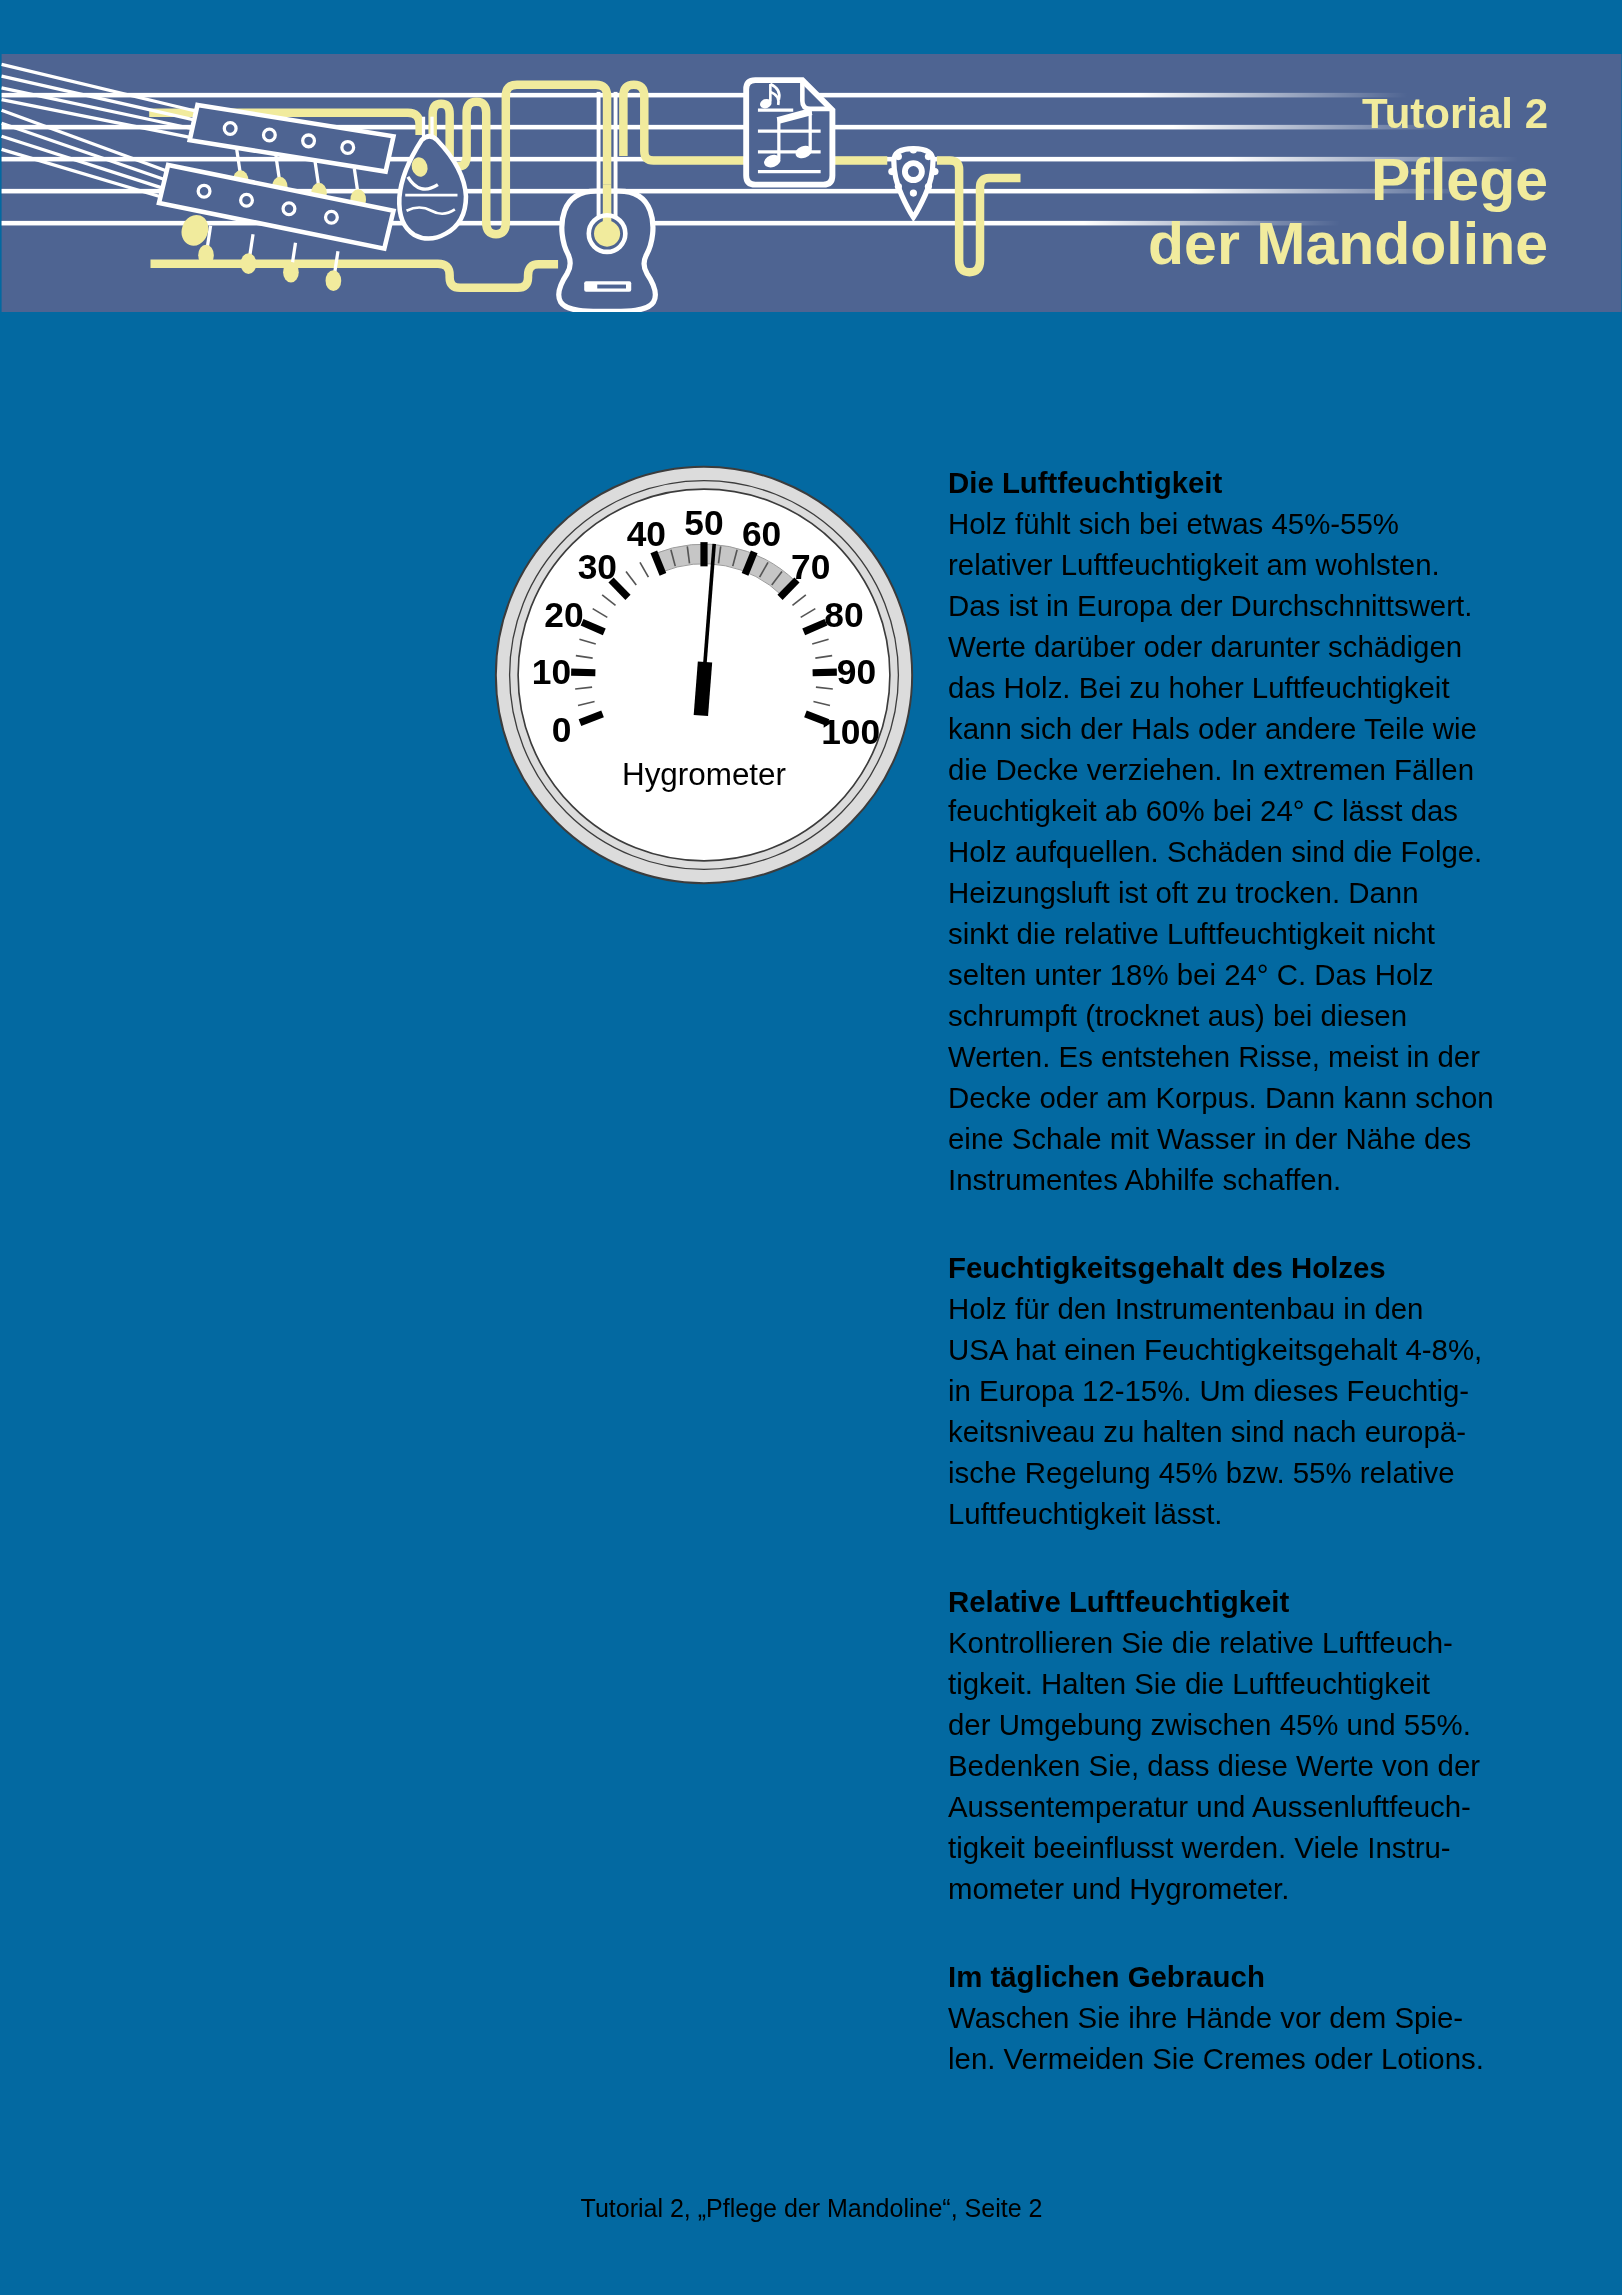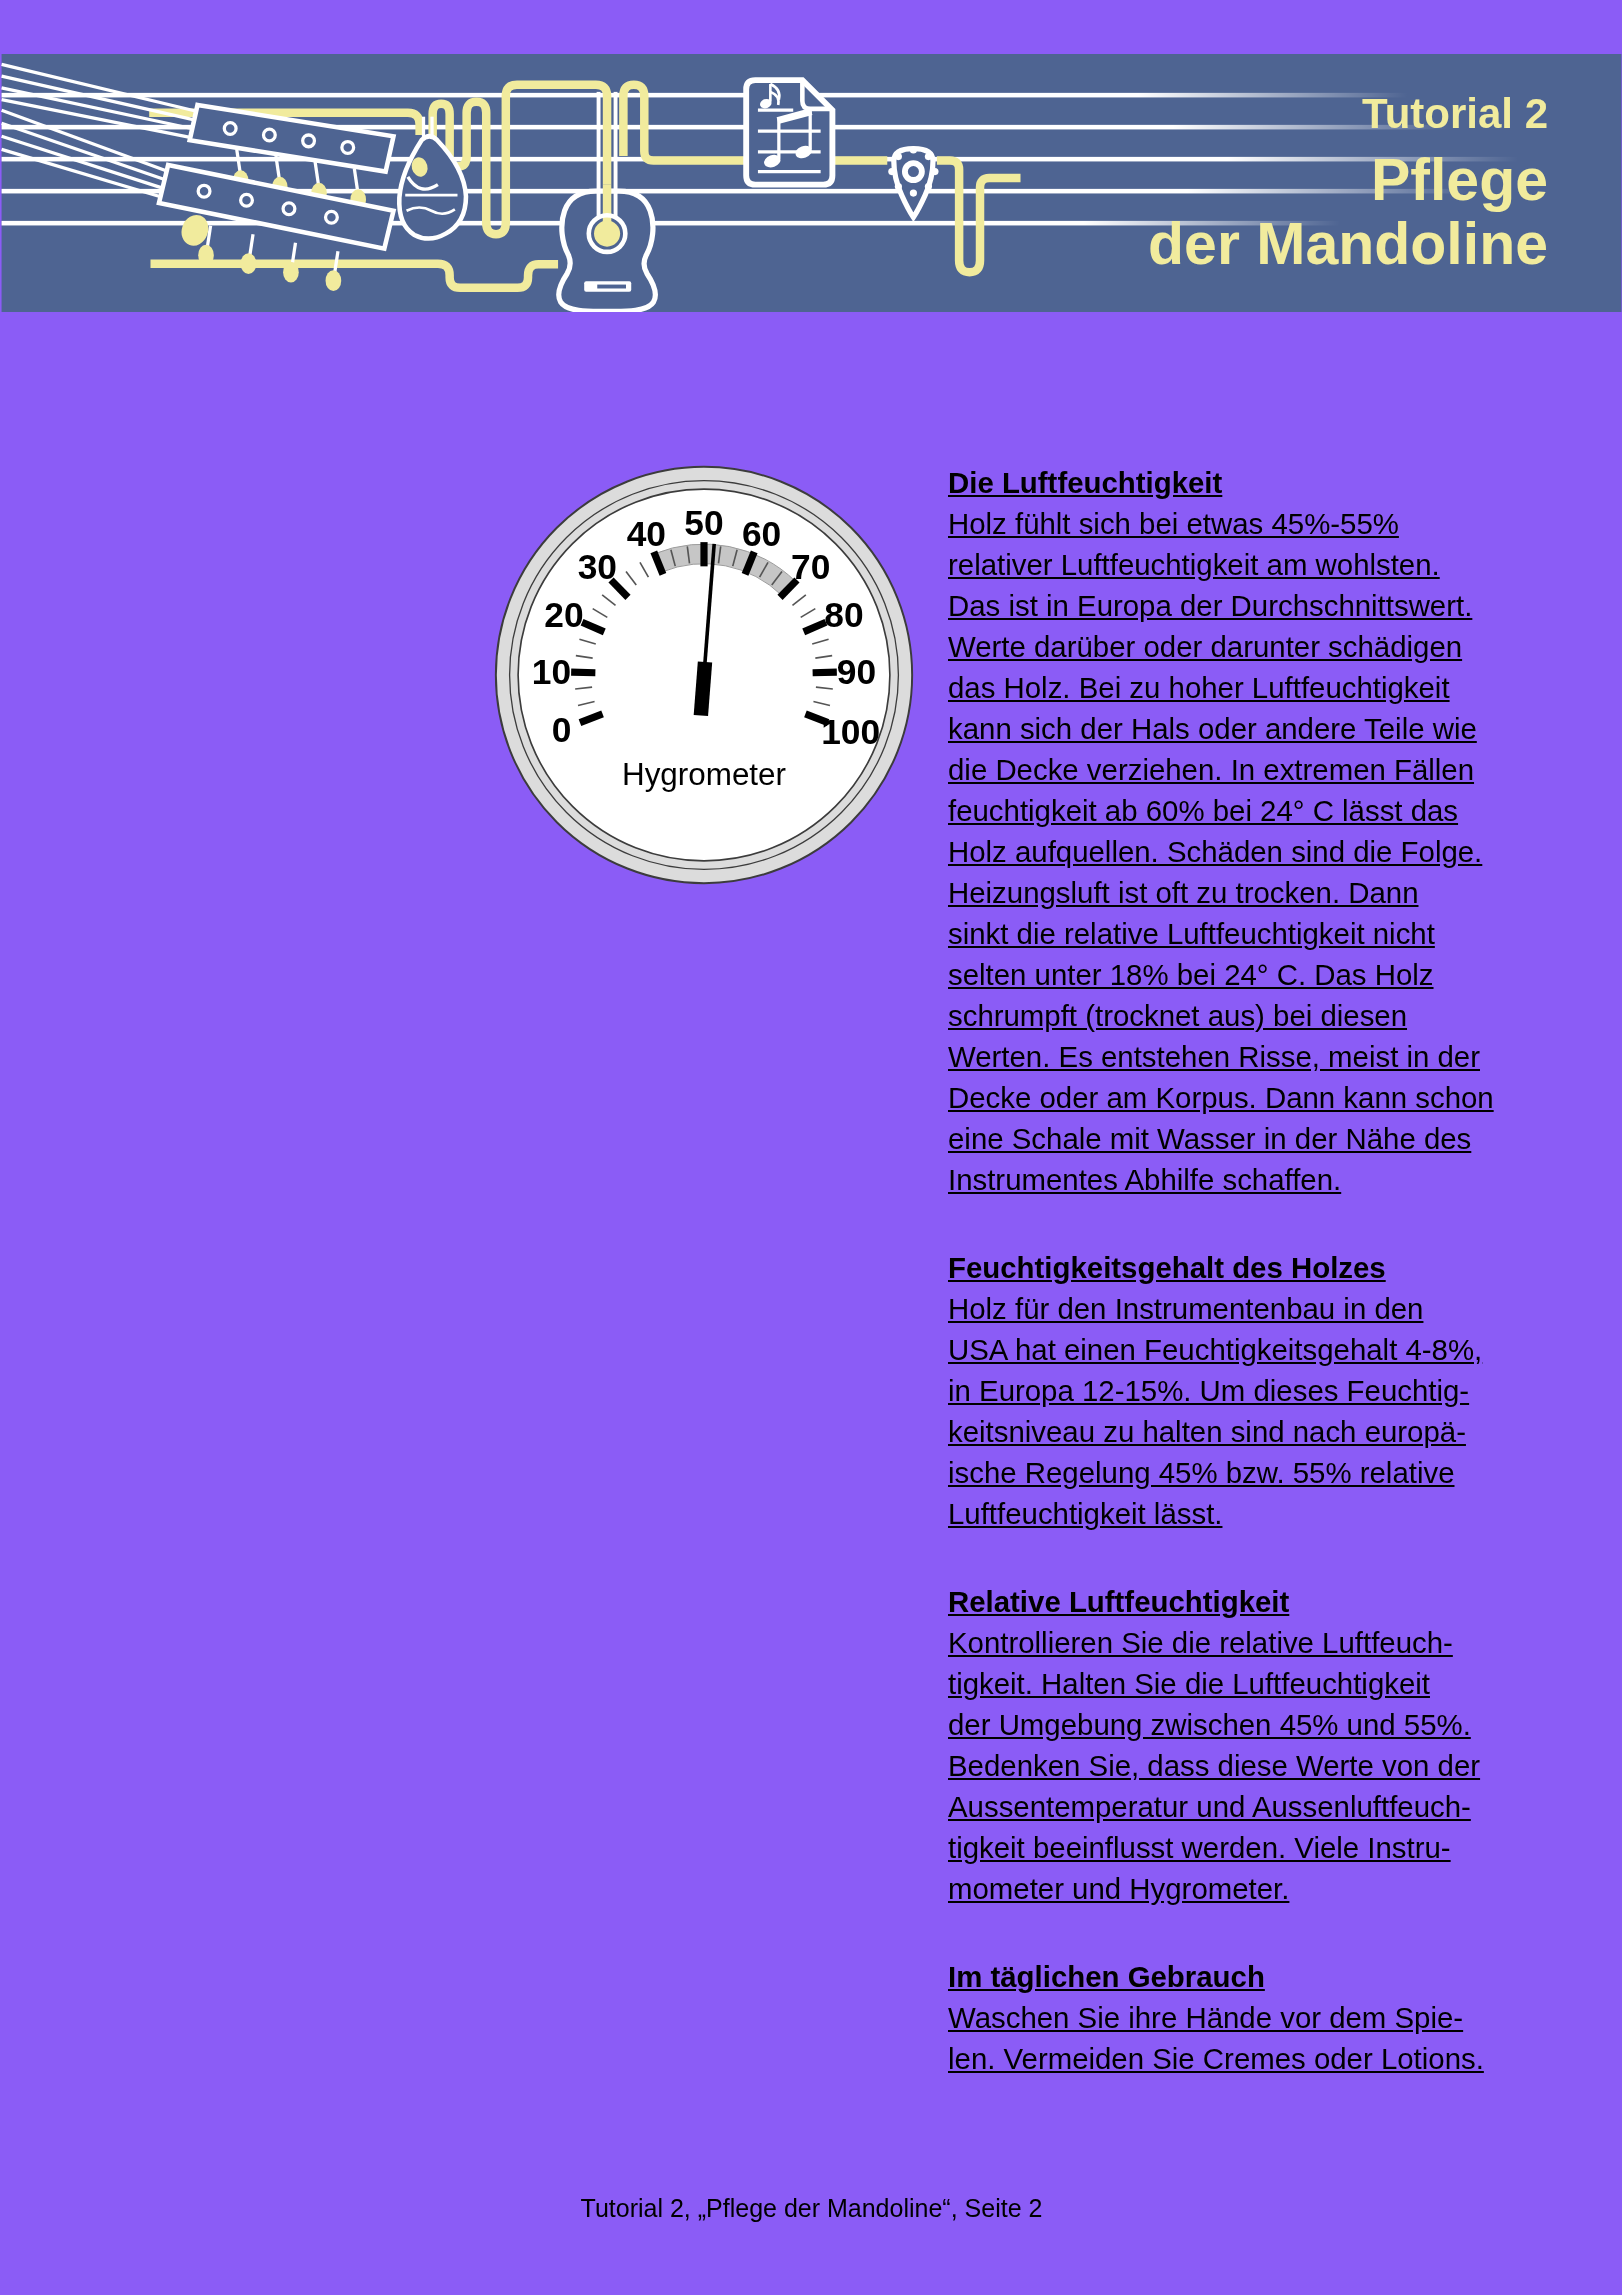--- a/index.html
+++ b/index.html
@@ -1,28 +1,28 @@
 <!DOCTYPE html>
 <html style="font-size:10.5px"><head>
 <meta charset="utf-8">
 <style>
   html,body{margin:0;padding:0;background:#888;}
-  .page{position:relative;width:1623px;height:2295px;background:#8b5cf6;
+  .page{position:relative;width:1623px;height:2295px;background:#0369a1;
         font-family:"Liberation Sans",sans-serif;overflow:hidden;}
   
   .banner{position:absolute;left:0;top:54px;width:1623px;height:258px;}
   .banner svg{position:absolute;left:0;top:0;}
   .banner-titles{position:absolute;right:75px;top:0;width:916px;height:258px;text-align:right;}
   .kicker{position:absolute;right:0;top:39px;font-size:42px;font-weight:bold;line-height:1;}
   .title1{position:absolute;right:0;top:97px;font-size:59px;font-weight:bold;line-height:1;}
   .title2{position:absolute;right:0;top:161px;font-size:59px;font-weight:bold;line-height:1;}
   
   .gauge{position:absolute;left:488px;top:459px;width:432px;height:432px;}
   
-  .article{position:absolute;left:948px;top:462px;width:589px;color:#000;text-decoration:underline;}
+  .article{position:absolute;left:948px;top:462px;width:589px;color:#000;}
   .section{margin:0 0 47px 0;}
   .section h3{margin:0;font-size:29.4px;line-height:41px;font-weight:bold;}
   .section .tline{font-size:29.4px;line-height:41px;white-space:nowrap;}
   
   .footer{position:absolute;left:0;top:2186px;width:1623px;text-align:center;
           font-size:25px;color:#000;margin-top:8px;}
 </style>
 </head>
 <body>
 

